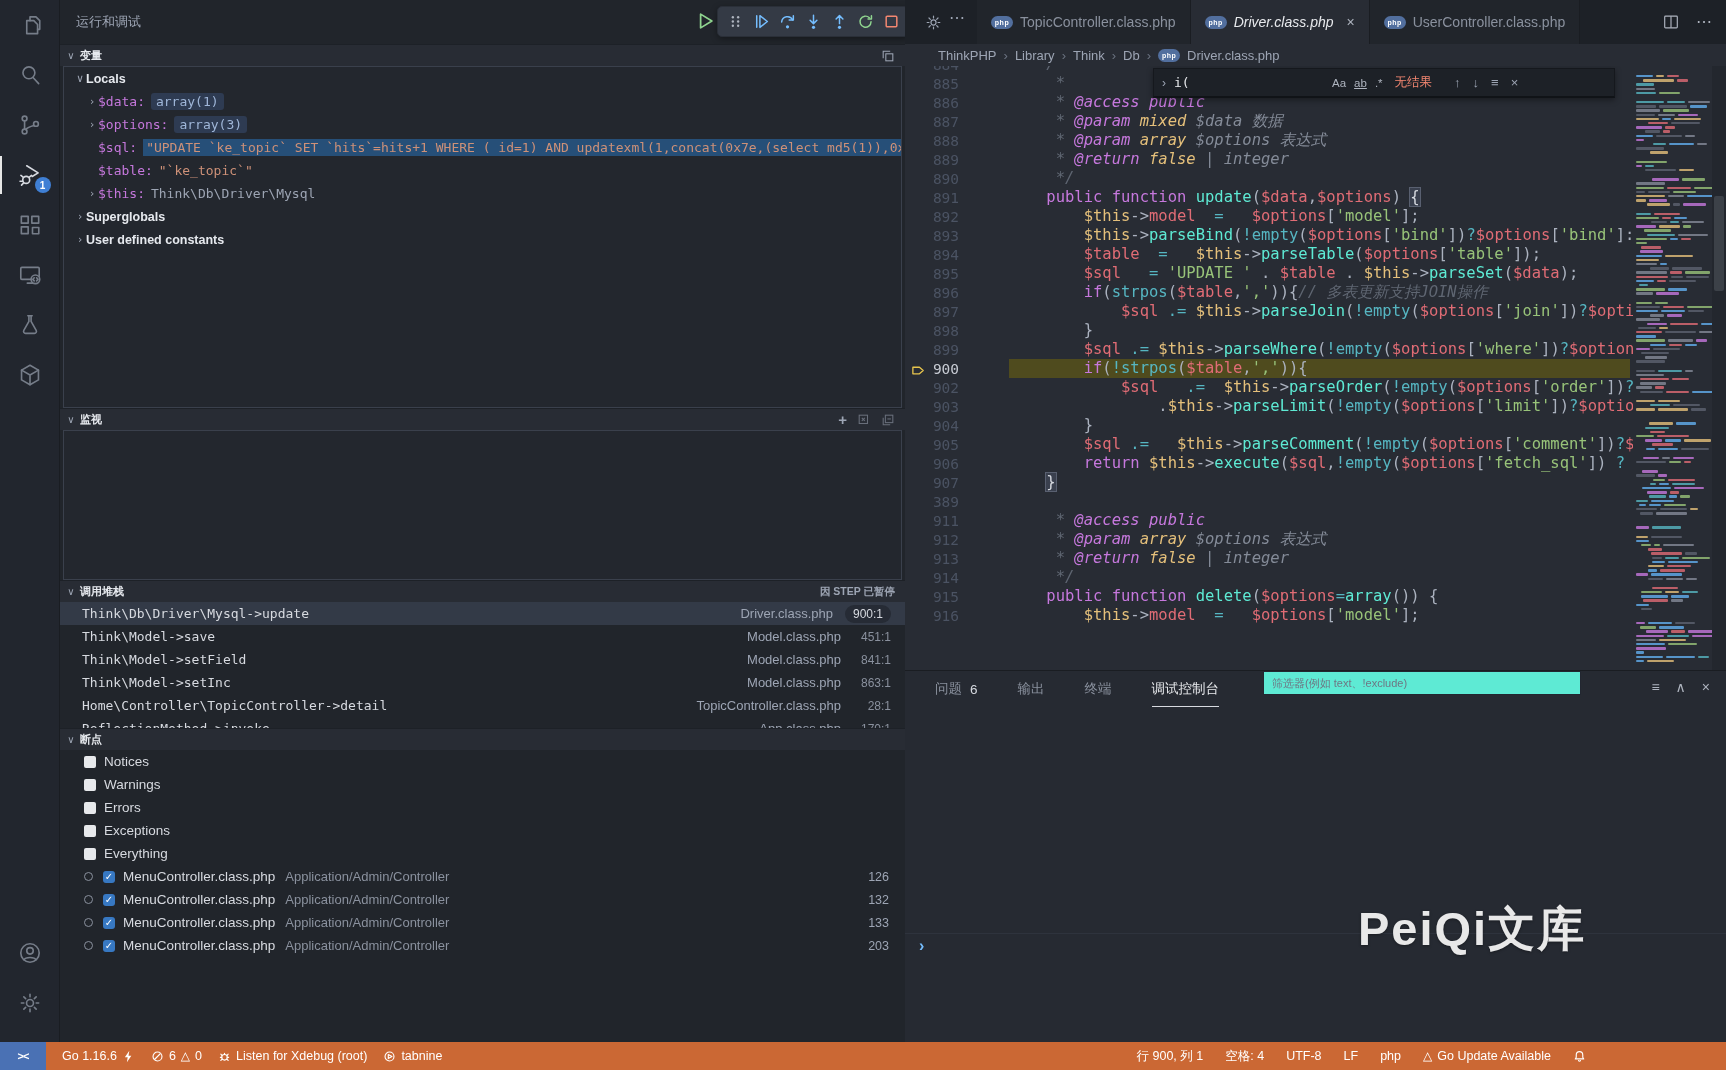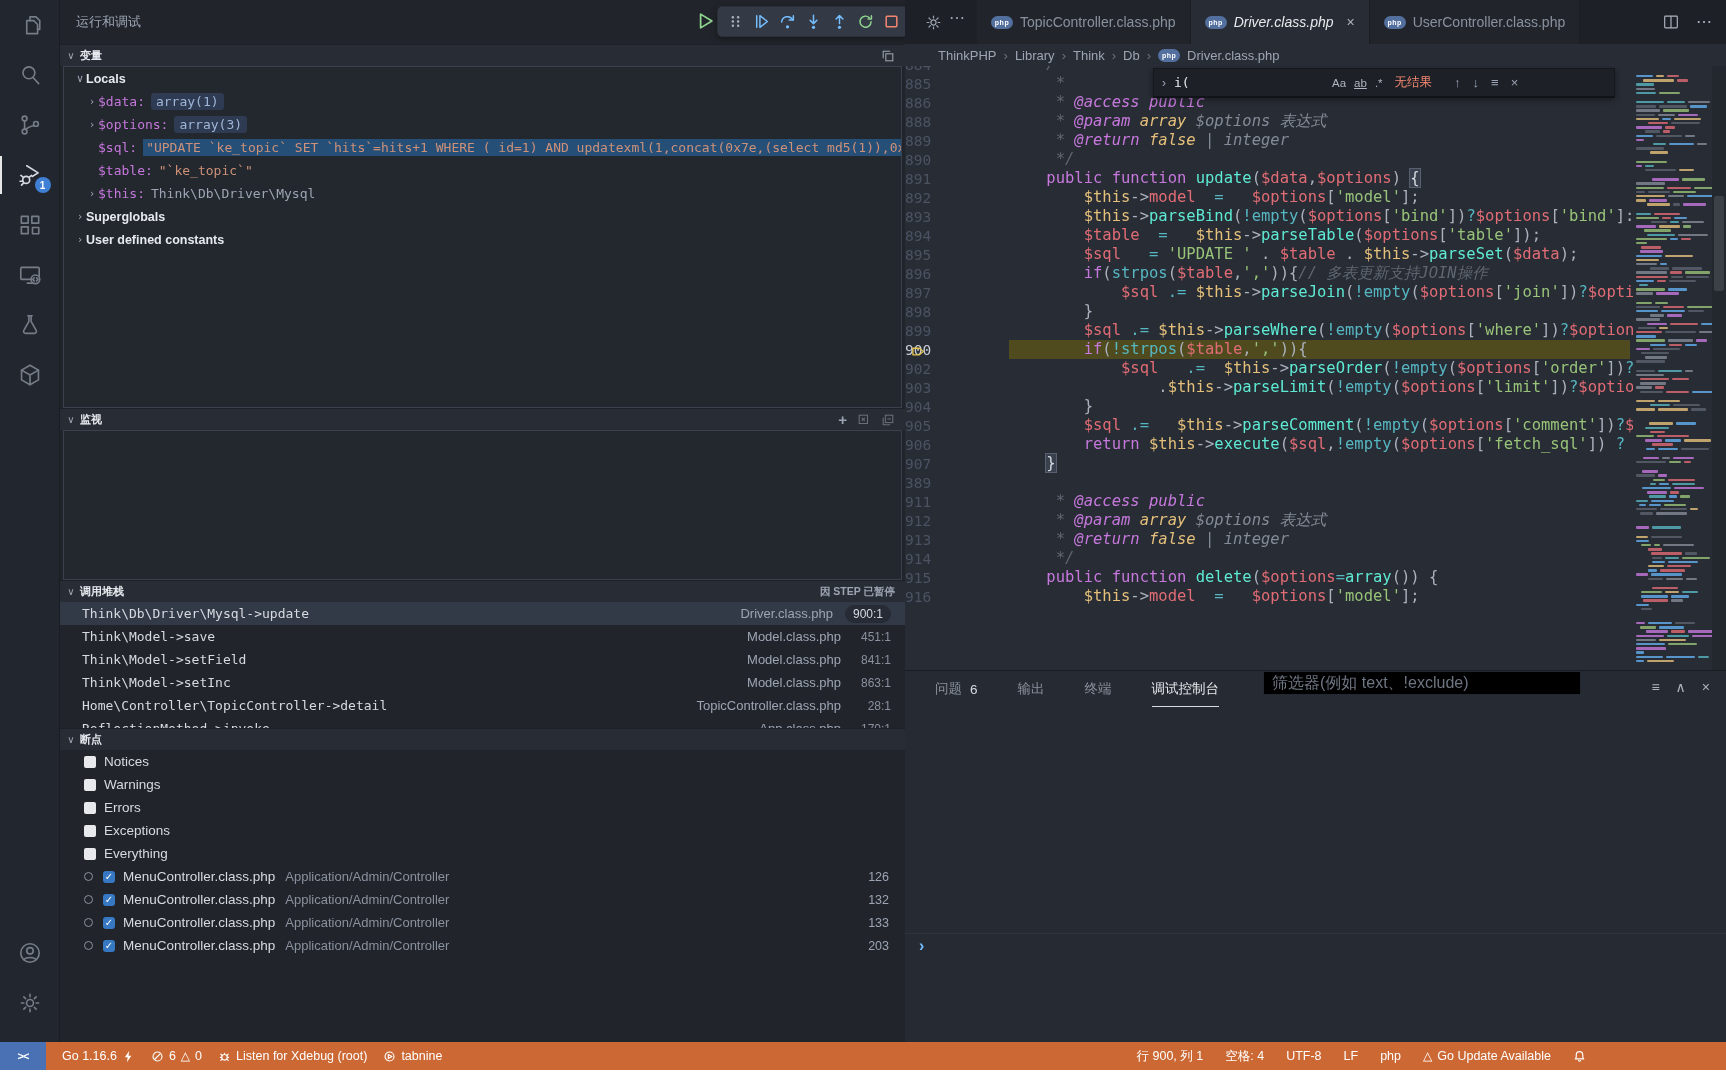--- a/index.html
+++ b/index.html
@@ -75,21 +75,21 @@
   .tab-actions span{cursor:pointer}
 
   .crumbs{position:absolute;left:0;top:44px;width:100%;height:22px;background:#282c34;display:flex;align-items:center;padding-left:33px;color:#9da5b4;font-size:13px;gap:7px;white-space:nowrap}
   .crumb{cursor:pointer}
   .crumb-sep{color:#6a7280}
 
   .codearea{position:absolute;left:0;top:66px;width:100%;height:604px;overflow:hidden;background:#282c34}
   .codelines{position:absolute;left:0;top:-11px;width:725px}
   .code-line{height:19px;display:flex;align-items:center}
   .code-line.cur{background:linear-gradient(90deg,rgba(0,0,0,0) 104px,#4f4b1e 104px)}
-  .gutter{width:104px;flex:none;display:flex;align-items:center;justify-content:flex-start;padding-right:22px;position:relative}
+  .gutter{width:104px;flex:none;display:flex;align-items:center;justify-content:center;padding-right:22px;position:relative}
   .lnum{color:#4b5363;font-family:"DejaVu Sans Mono",monospace;font-size:14.5px}
   .cur .lnum{color:#c8ccd4}
   .garrow{position:absolute;left:6px;top:2px;width:15px;height:15px}
   .ltext{white-space:pre;font-family:"DejaVu Sans Mono",monospace;font-size:15.5px;line-height:19px}
   .tk-w{color:#abb2bf}.tk-kw{color:#c678dd}.tk-fn{color:#5eead4}.tk-v{color:#e06c75}.tk-th{color:#e5c07b}
   .tk-s{color:#98c379}.tk-op{color:#56b6c2}.tk-bi{color:#56b6c2}
   .tk-c{color:#5f6672;font-style:italic}.tk-dk{color:#c678dd;font-style:italic}.tk-dy{color:#e5c07b;font-style:italic}.tk-dg{color:#848b98;font-style:italic}
   .tk-hb{color:#d7dae0;background:#3a404e;box-shadow:0 0 0 1px #596070}
 
   .findwidget{position:absolute;left:248px;top:2px;width:462px;height:30px;background:#1d2127;border:1px solid #15181d;border-bottom:2px solid #101317;box-shadow:0 2px 6px rgba(0,0,0,.4);display:flex;align-items:center;padding:0 8px;gap:8px;z-index:5}
@@ -105,21 +105,21 @@
   .minimap div{position:absolute;height:2.4px;border-radius:1px}
   .vscroll{position:absolute;left:807px;top:0;width:14px;height:604px;background:#23272e}
   .vthumb{position:absolute;left:2px;top:130px;width:10px;height:95px;background:rgba(150,158,170,.22);border-radius:2px}
 
   
   .panel{position:absolute;left:0;top:670px;width:100%;height:372px;background:#262a32;border-top:1px solid #1a1d22}
   .panel-tabs{position:absolute;left:4px;top:0;width:100%;height:36px;display:flex;padding-left:26px;gap:40px}
   .ptab{color:#8a919e;font-size:13.5px;cursor:pointer;height:36px;display:flex;align-items:center;gap:8px}
   .ptab.active{color:#e8eaed;border-bottom:1px solid #d7dae0}
   .ptab .cnt{color:#d7dae0}
-  .pfilter{width:318px;height:24px;background:#000000;border:1px solid #222731;color:#6e7683;font-size:16px;padding:0 8px;margin-left:4px;outline:none}
+  .pfilter{width:318px;height:24px;background:#5eead4;border:1px solid #222731;color:#6e7683;font-size:11px;padding:0 8px;margin-left:4px;outline:none}
   .pfilter::placeholder{color:#6e7683}
   .panel-icons{position:absolute;right:16px;top:8px;display:flex;gap:16px;color:#aeb4bf;font-size:14px}
   .panel-icons span{cursor:pointer}
   .repl-sep{position:absolute;left:0;top:262px;width:100%;height:1px;background:#2e333d}
   .repl{position:absolute;left:14px;top:266px;color:#75beff;font-size:16px;font-weight:bold}
 
   
   .statusbar{position:absolute;left:0;top:1042px;width:1726px;height:28px;background:#cb6834;color:#fff;display:flex;align-items:center;font-size:12.5px}
   .sb-remote{height:28px;background:#4a71b4;display:flex;align-items:center;justify-content:center;width:46px;font-weight:bold;font-size:11px;letter-spacing:-1px;cursor:pointer}
   .sb-item{display:flex;align-items:center;gap:5px;margin-left:16px;cursor:pointer;white-space:nowrap}
@@ -530,20 +530,26 @@
             <span class="gutter">
               <span class="lnum">885</span>
             </span>
             <span class="ltext"><span class="tk-c">     *</span></span>
           </div>
           <div class="code-line">
             <span class="gutter">
               <span class="lnum">886</span>
             </span>
             <span class="ltext"><span class="tk-c">     * </span><span class="tk-dk">@access </span><span class="tk-dk">public</span></span>
+          </div>
+          <div class="code-line">
+            <span class="gutter">
+              <span class="lnum">887</span>
+            </span>
+            <span class="ltext"><span class="tk-c">     * </span><span class="tk-dk">@param </span><span class="tk-dy">mixed </span><span class="tk-dg">$data 数据</span></span>
           </div>
           <div class="code-line">
             <span class="gutter">
               <span class="lnum">888</span>
             </span>
             <span class="ltext"><span class="tk-c">     * </span><span class="tk-dk">@param </span><span class="tk-dy">array </span><span class="tk-dg">$options 表达式</span></span>
           </div>
           <div class="code-line">
             <span class="gutter">
               <span class="lnum">889</span>
@@ -1065,13 +1071,14 @@
           <span class="icon ">
             <svg viewBox="0 0 16 16" fill="none" stroke="currentColor" stroke-width="1.4" stroke-linejoin="round" stroke-linecap="round">
               <path d="M8 2a4 4 0 00-4 4v3l-1.2 2h10.4L12 9V6a4 4 0 00-4-4z"></path>
               <path d="M6.8 13a1.3 1.3 0 002.4 0"></path>
             </svg>
           </span>
         </span>
       </div>
   </div>
 
+  <div class="watermark">PeiQi文库</div>
 </div>
 
 </body></html>

